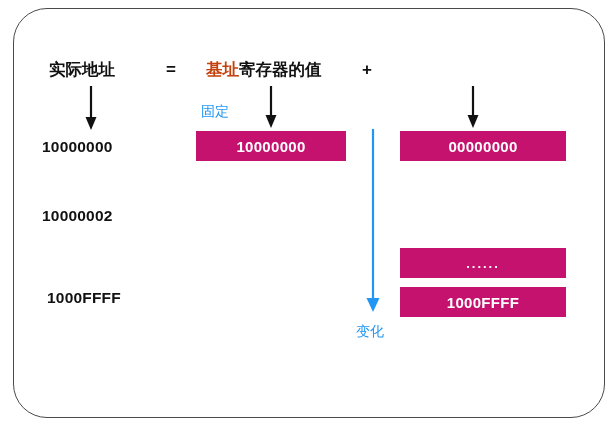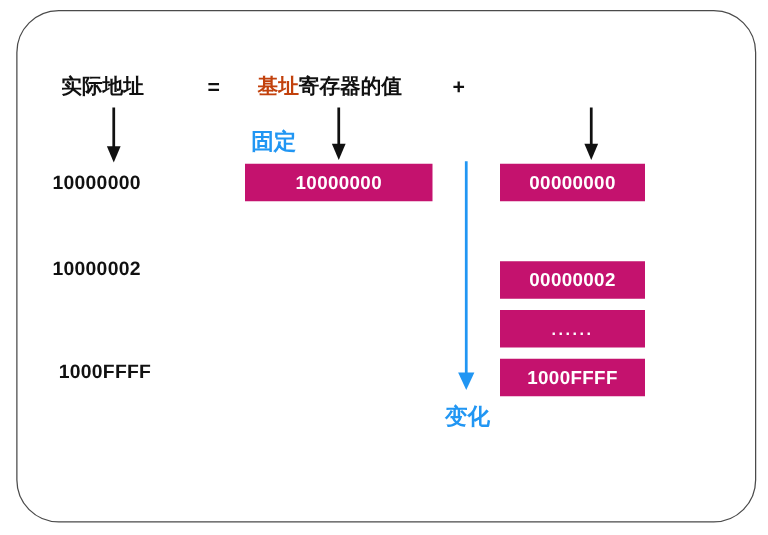--- a/index.html
+++ b/index.html
@@ -43,22 +43,22 @@
   .orange { color: #c2410c; }
 
   #hdr-actual   { left: 49px; }
   #hdr-equals   { left: 166px; font-size: 17px; }
   #hdr-base     { left: 206px; }
   #hdr-plus     { left: 362px; font-size: 17px; }
   #hdr-index    { left: 400px; }
 
   .blue-label {
     position: absolute;
-    font-weight: bold;
-    font-size: 18px;
+    font-weight: normal;
+    font-size: 14px;
     color: #2196F3;
     white-space: nowrap;
     line-height: 1;
   }
   #label-fixed  { left: 201px; top: 104px; }
   #label-change { left: 356px; top: 324px; }
 
   .addr {
     position: absolute;
     left: 42px;
@@ -87,21 +87,21 @@
     box-sizing: border-box;
   }
   #box-base {
     left: 196px;
     top: 131px;
     width: 150px;
     height: 30px;
   }
   .rbox {
     left: 400px;
-    width: 116px;
+    width: 166px;
     height: 30px;
   }
   #rbox-0 { top: 131px; }
   #rbox-1 { top: 170px; }
   #rbox-2 { top: 209px; }
   #rbox-3 { top: 248px; font-size: 13px; letter-spacing: 2px; }
   #rbox-4 { top: 287px; }
 
   .arrow-svg {
     position: absolute;
@@ -150,17 +150,16 @@
     <polygon points="12,183 5.5,169 18.5,169" fill="#2196F3"></polygon>
   </svg>
 
   <div class="addr" id="addr-0">10000000</div>
   <div class="addr" id="addr-2">10000002</div>
   <div class="addr" id="addr-3">1000FFFF</div>
 
   <div class="pinkbox" id="box-base">10000000</div>
 
   <div class="pinkbox rbox" id="rbox-0">00000000</div>
-  <div class="pinkbox rbox" id="rbox-2">00000002</div>
   <div class="pinkbox rbox" id="rbox-3">......</div>
   <div class="pinkbox rbox" id="rbox-4">1000FFFF</div>
 
 </div>
 
 </body></html>

